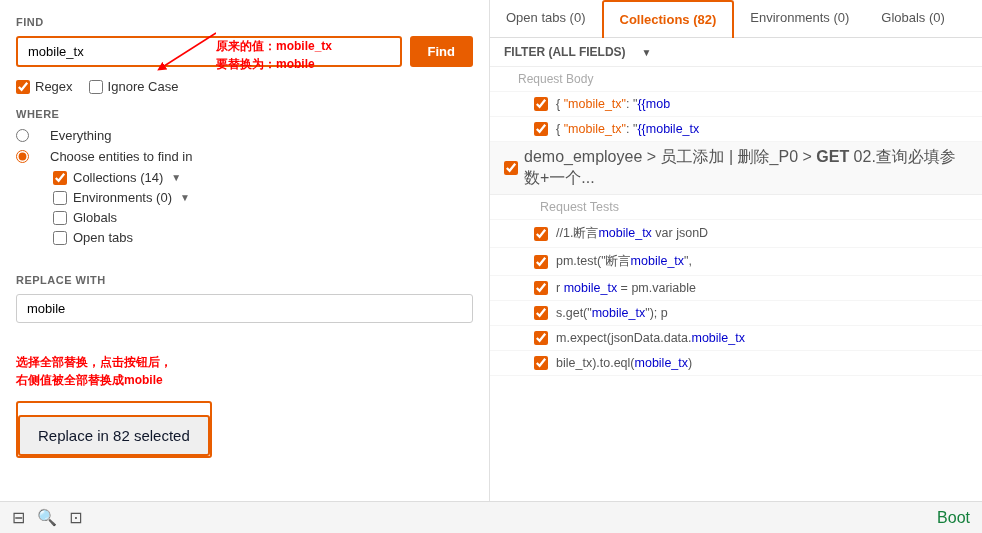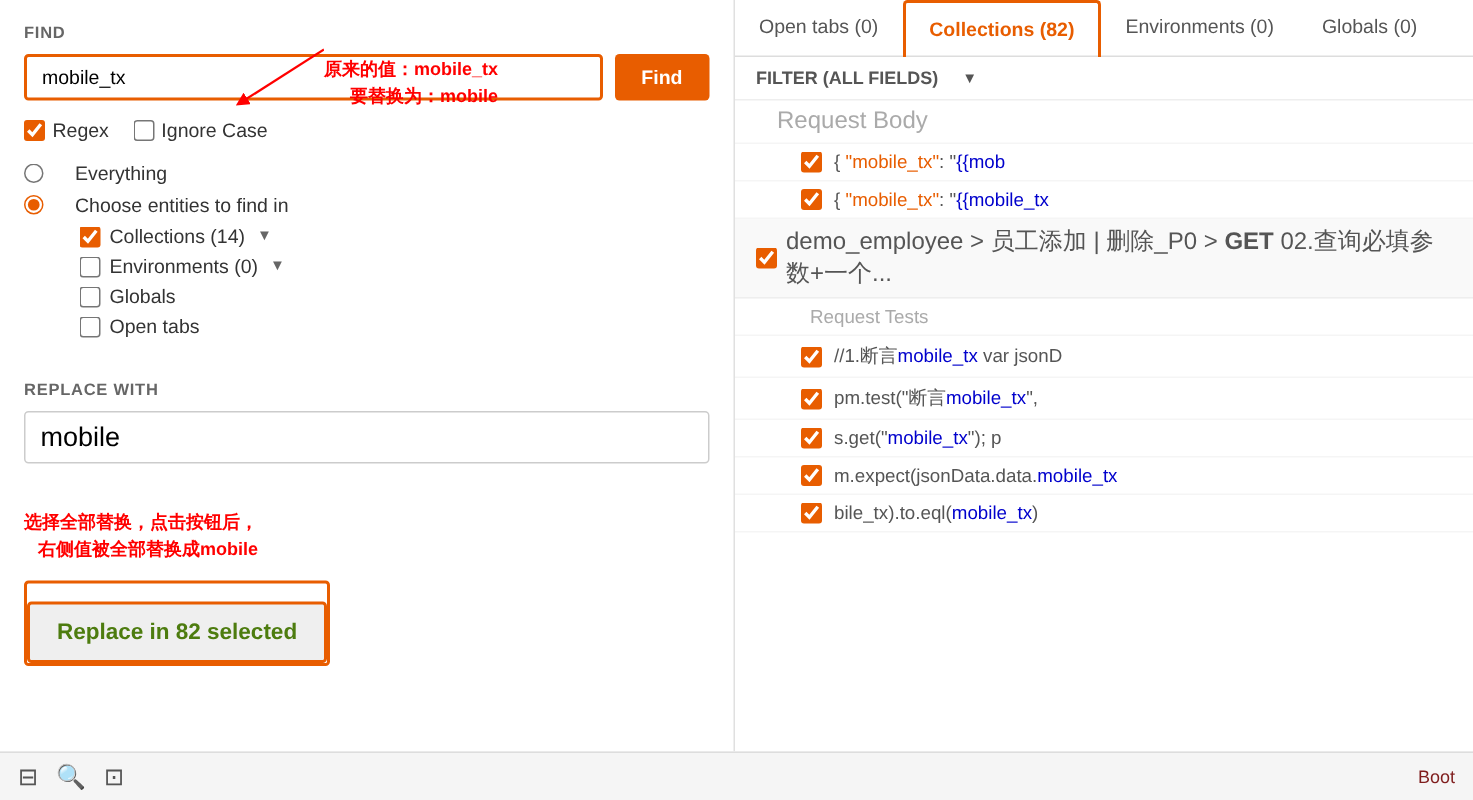--- a/index.html
+++ b/index.html
@@ -23,24 +23,24 @@
     .where-section { margin-bottom: 14px; }
     .radio-option { display: flex; align-items: center; gap: 21px; margin-bottom: 6px; font-size: 13px; color: #333; cursor: pointer; }
     .radio-option input[type=radio] { accent-color: #e85d00; }
 
     .indent-block { margin-left: 22px; }
     .checkbox-tree-item { display: flex; align-items: center; gap: 6px; margin-bottom: 5px; font-size: 13px; color: #333; margin-left: 15px; }
     .checkbox-tree-item input { width: 14px; height: 14px; accent-color: #e85d00; }
     .dropdown-arrow { font-size: 10px; color: #666; margin-left: 2px; }
 
     .replace-section { margin-top: 10px; }
-    .replace-input { width: 100%; border: 1px solid #ccc; border-radius: 3px; padding: 6px 10px; font-size: 18px; outline: none; margin-bottom: 8px; }
+    .replace-input { width: 100%; border: 1px solid #ccc; border-radius: 3px; padding: 6px 10px; font-size: 13px; outline: none; margin-bottom: 8px; }
     .select-all-row { display: flex; align-items: center; gap: 6px; }
 
-    .replace-btn-box { margin-top: 12px; border: 2px solid #e85d00; border-radius: 3px; padding: 10px 18px; text-align: center; font-size: 15px; font-weight: 700; color: #4d7c0f; cursor: pointer; display: inline-block; }
+    .replace-btn-box { margin-top: 12px; border: 2px solid #e85d00; border-radius: 3px; padding: 10px 18px; text-align: center; font-size: 15px; font-weight: 400; color: #0f172a; cursor: pointer; display: inline-block; }
 
     
     .right-panel { flex: 1; background: #fff; display: flex; flex-direction: column; overflow: hidden; }
 
     .tabs-bar { display: flex; border-bottom: 1px solid #ddd; background: #fff; }
     .tab-item { padding: 10px 16px; font-size: 13px; color: #555; cursor: pointer; border-bottom: 2px solid transparent; white-space: nowrap; }
     .tab-item.active { color: #e85d00; border-bottom: 2px solid #e85d00; font-weight: 600; }
 
     .filter-bar { padding: 7px 14px; font-size: 12px; font-weight: 700; color: #555; border-bottom: 1px solid #eee; display: flex; align-items: center; gap: 16px; }
     .filter-dropdown { font-size: 10px; }
@@ -51,26 +51,26 @@
     .result-item.indented { padding-left: 28px; }
     .result-item.indented2 { padding-left: 44px; }
     .result-checkbox { width: 14px; height: 14px; accent-color: #e85d00; flex-shrink: 0; }
     .result-text { font-size: 12.5px; color: #555; }
     .result-text .highlight { color: #0000cc; font-weight: 500; }
     .result-text .string-val { color: #e85d00; }
     .group-header { background: #f9f9f9; font-size: 12px; color: #555; display: flex; align-items: center; gap: 6px; padding: 5px 14px; border-bottom: 1px solid #eee; }
 
     .bottom-bar { height: 32px; background: #f5f5f5; border-top: 1px solid #ddd; display: flex; align-items: center; padding: 0 12px; gap: 12px; }
     .bottom-icon { font-size: 16px; color: #555; cursor: pointer; }
-    .boot-text { margin-left: auto; font-size: 12px; color: #7f1d1d; }
+    .boot-text { margin-left: auto; font-size: 16px; color: #15803d; }
 
     
     .replace-btn-outer { border: 2px solid #e85d00; border-radius: 3px; display: inline-block; }
 
-    .annotation-block { margin: 8px 0; padding: 4px 0; text-align: right; }
+    .annotation-block { margin: 8px 0; padding: 4px 0; }
     .red-text { color: red; font-size: 12px; font-weight: 600; line-height: 1.5; }
   </style>
 </head>
 <body>
 
 <div class="main-container">
 
   <div class="left-panel">
     <div class="section-label">FIND</div>
     <div class="find-row">
@@ -101,20 +101,21 @@
         <input type="checkbox" checked="" style="">
         <span>Regex</span>
       </label>
       <label class="checkbox-label">
         <input type="checkbox" style="">
         <span>Ignore Case</span>
       </label>
     </div>
 
     <div class="where-section">
+      <div class="section-label">WHERE</div>
       <label class="radio-option">
         <input type="radio" name="where" style="">
         <span>Everything</span>
       </label>
       <label class="radio-option">
         <input type="radio" name="where" checked="" style="">
         <span>Choose entities to find in</span>
       </label>
       <div class="indent-block">
         <div class="checkbox-tree-item">
@@ -168,21 +169,21 @@
       <div class="tab-item">Globals (0)</div>
     </div>
 
     <div class="filter-bar">
       <span>FILTER (ALL FIELDS)</span>
       <span class="filter-dropdown">▼</span>
     </div>
 
     <div class="results-area">
 
-      <div class="result-item indented" style="color:#aaa; font-size:16px;">
+      <div class="result-item indented" style="color:#aaa; font-size:12px;">
         <span>Request Body</span>
       </div>
 
       <div class="result-item indented2">
         <input type="checkbox" class="result-checkbox" checked="" style="">
         <span class="result-text">{ <span class="string-val">"mobile_tx"</span>: "<span class="highlight">{{mob</span></span>
       </div>
       <div class="result-item indented2">
         <input type="checkbox" class="result-checkbox" checked="" style="">
         <span class="result-text">{ <span class="string-val">"mobile_tx"</span>: "<span class="highlight">{{mobile_tx</span></span>
@@ -200,20 +201,24 @@
         <span class="result-text" style="color:#aaa;">Request Tests</span>
       </div>
 
       <div class="result-item indented2">
         <input type="checkbox" class="result-checkbox" checked="" style="">
         <span class="result-text">//1.断言<span class="highlight">mobile_tx</span> var jsonD</span>
       </div>
       <div class="result-item indented2">
         <input type="checkbox" class="result-checkbox" checked="" style="">
         <span class="result-text">pm.test("断言<span class="highlight">mobile_tx</span>",</span>
+      </div>
+      <div class="result-item indented2">
+        <input type="checkbox" class="result-checkbox" checked="" style="">
+        <span class="result-text">r <span class="highlight">mobile_tx</span> = pm.variable</span>
       </div>
       <div class="result-item indented2">
         <input type="checkbox" class="result-checkbox" checked="" style="">
         <span class="result-text">s.get("<span class="highlight">mobile_tx</span>"); p</span>
       </div>
       <div class="result-item indented2">
         <input type="checkbox" class="result-checkbox" checked="" style="">
         <span class="result-text">m.expect(jsonData.data.<span class="highlight">mobile_tx</span></span>
       </div>
       <div class="result-item indented2">

